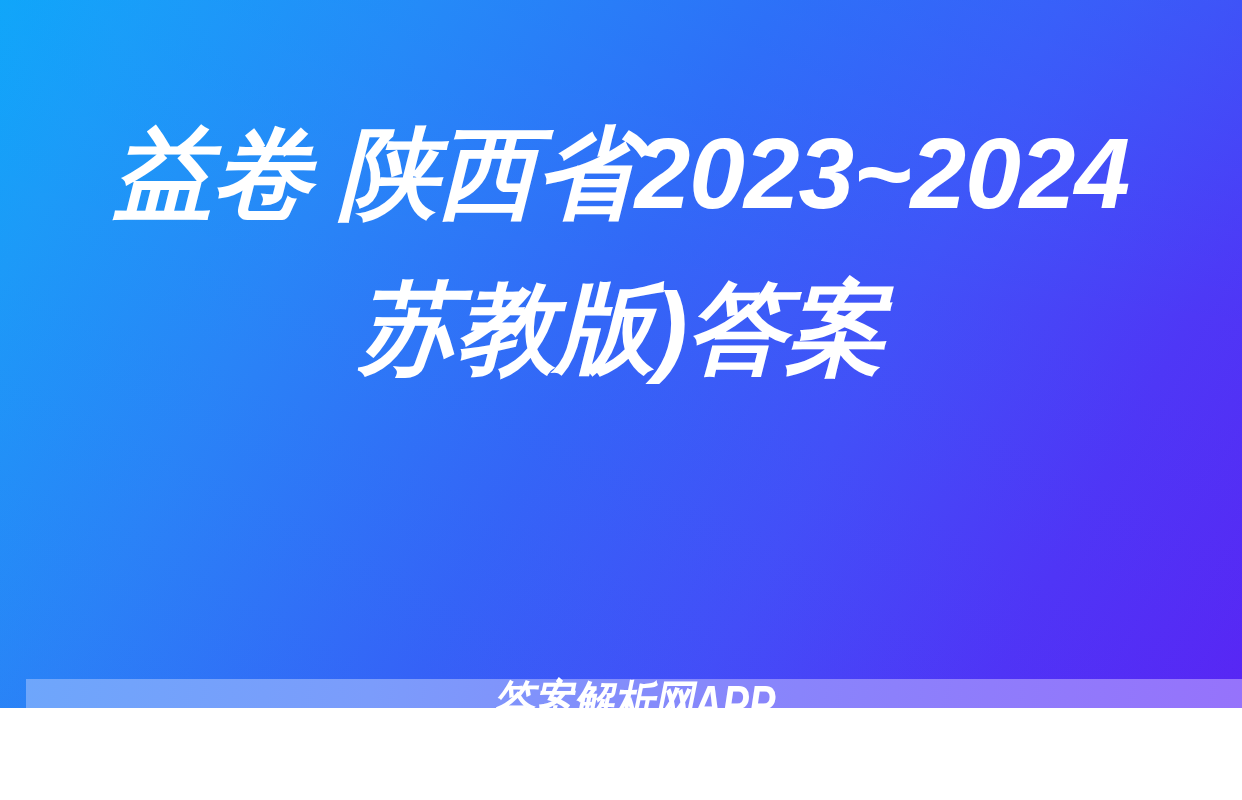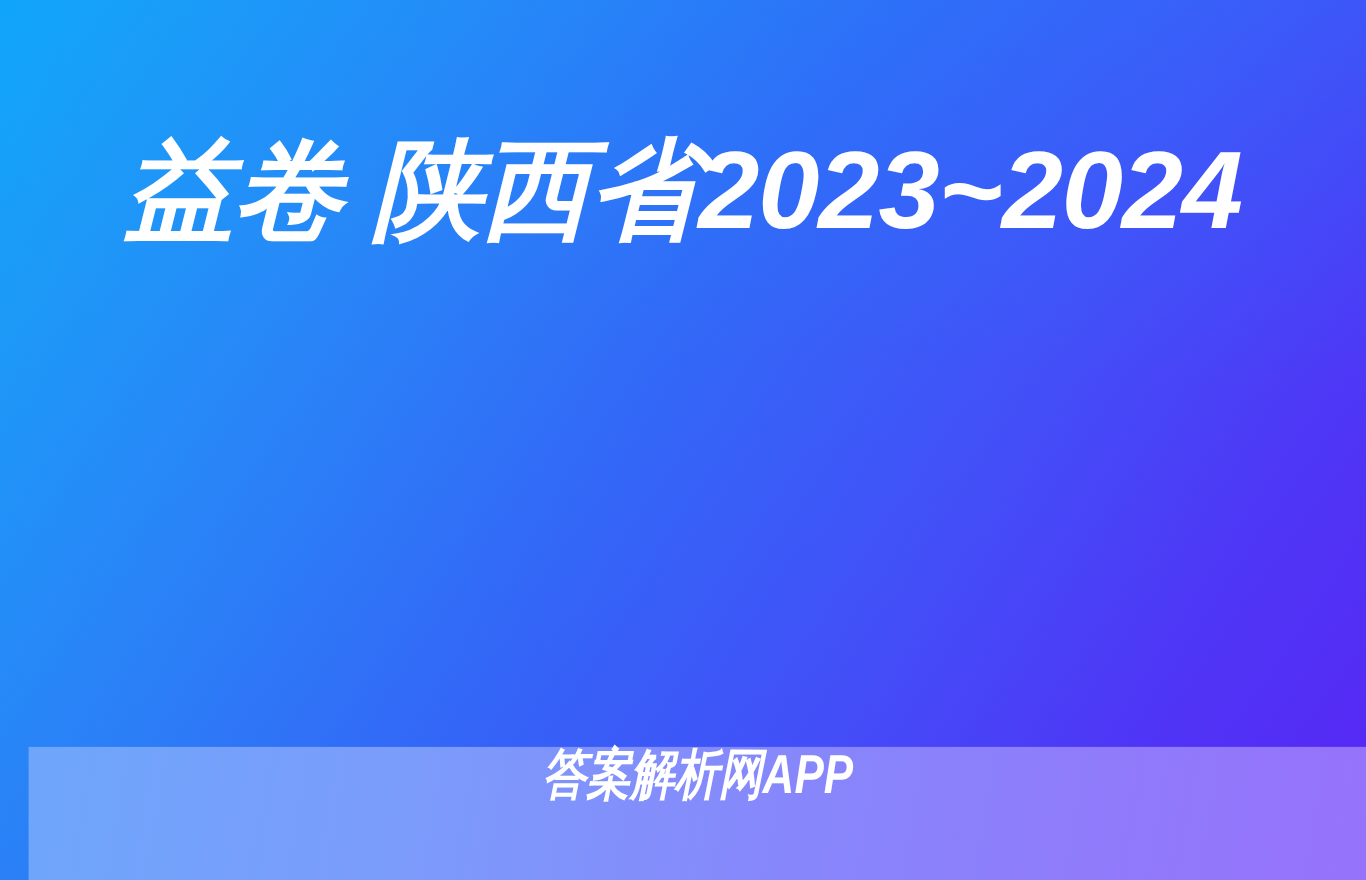--- a/index.html
+++ b/index.html
@@ -6,21 +6,21 @@
     margin: 0;
     padding: 0;
     background: #ffffff;
   }
   body {
     font-family: "Liberation Sans", "DejaVu Sans", sans-serif;
   }
   #poster {
     position: relative;
     width: 1242px;
-    height: 800px;
+    height: 708px;
     overflow: hidden;
     box-sizing: border-box;
   }
   
   #bg-main {
     position: absolute;
     inset: 0;
     background:
       linear-gradient(118deg,
         #12a6f9 0%,
@@ -104,19 +104,20 @@
 </head>
 <body>
 
 <div id="poster">
 
   <div id="bg-main"></div>
   <div id="bg-main-overlay"></div>
 
   <div id="title-wrap">
     <span class="title-line">益卷 陕西省2023~2024</span>
+    <span class="title-line">苏教版)答案</span>
   </div>
 
   <div id="footer-band">
     <span id="footer-text">答案解析网APP</span>
   </div>
 
 </div>
 
 </body></html>

